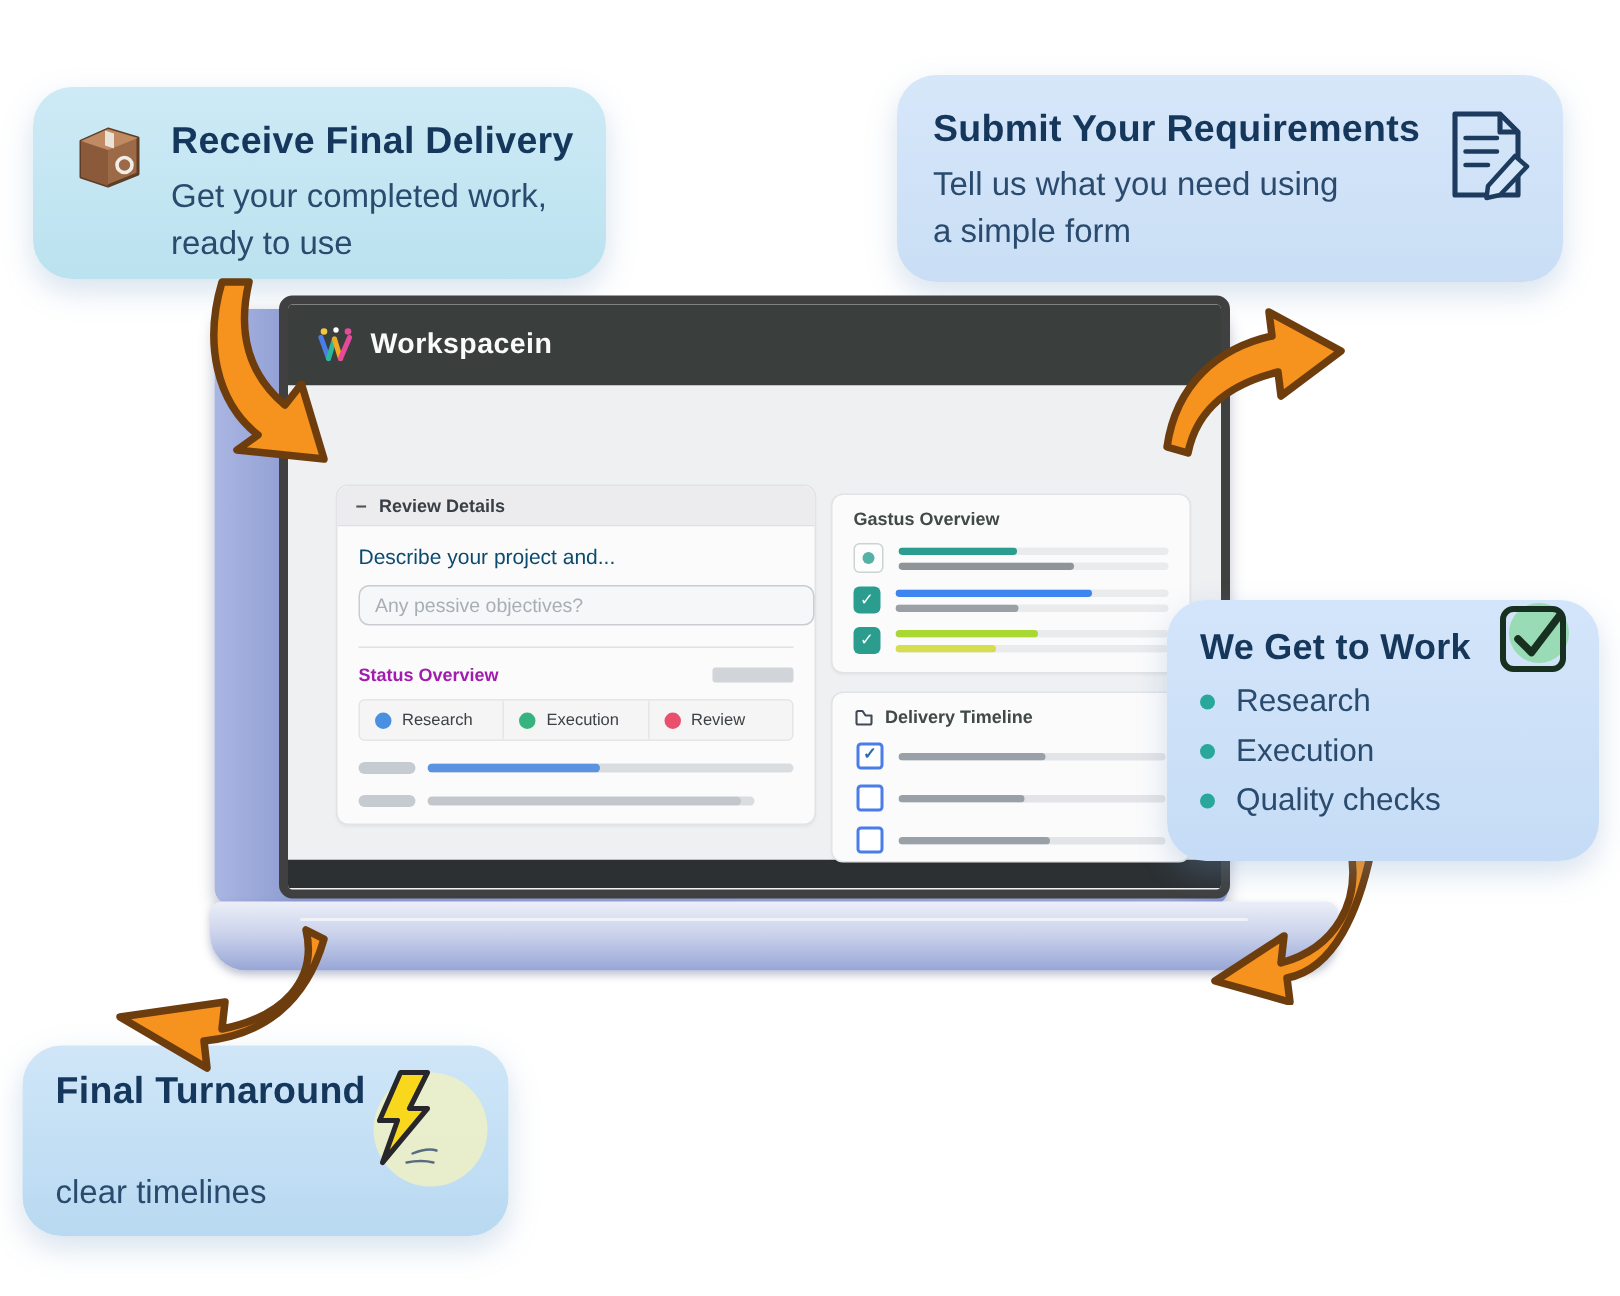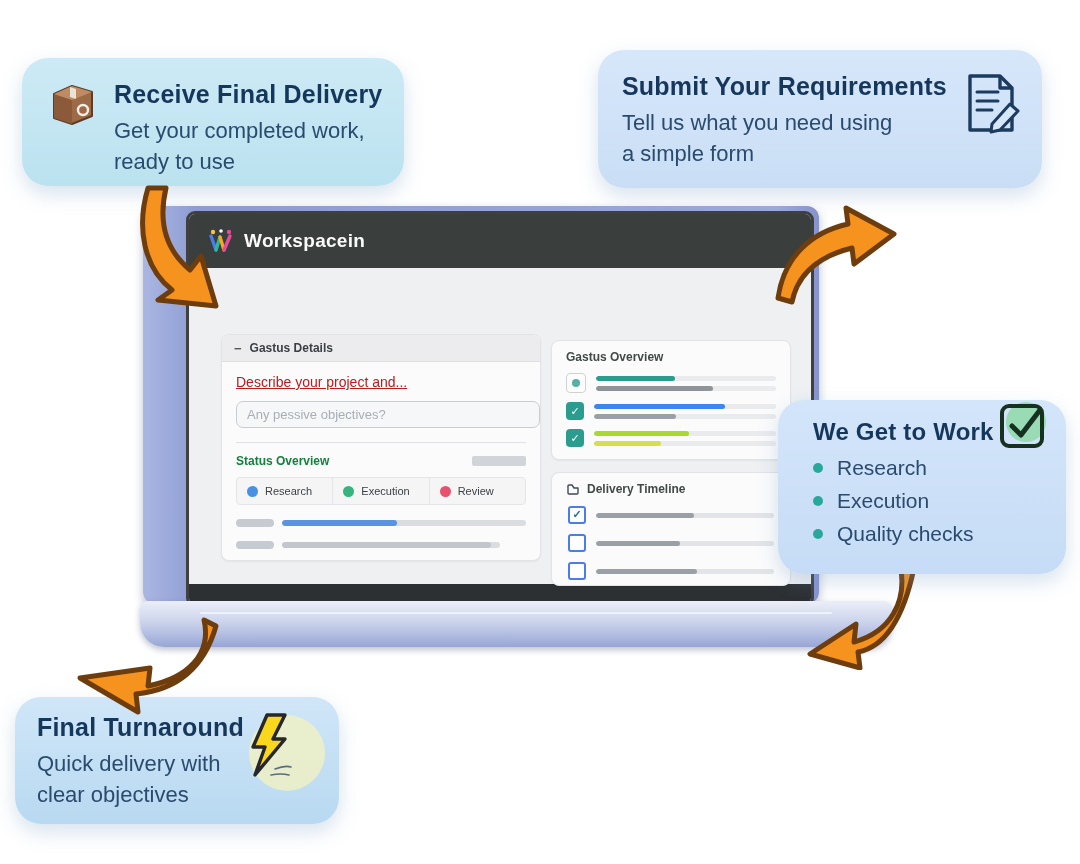--- a/index.html
+++ b/index.html
@@ -7,57 +7,57 @@
          font-family:"Liberation Sans",sans-serif;color:#15375c;}
   
   .card{position:absolute;border-radius:26px;box-shadow:0 8px 20px rgba(110,150,195,.28);}
   .card h2{margin:0;font-size:25px;font-weight:bold;color:#15375c;letter-spacing:.2px;}
   .card p{margin:6px 0 0;font-size:22px;line-height:31px;color:#2a4b6e;}
   .card-receive{left:22px;top:58px;width:382px;height:128px;background:linear-gradient(180deg,#cdeaf6,#bbe2ef);}
   .card-receive .inner{display:flex;gap:16px;padding:22px 20px 0 24px;}
   .card-submitreq{left:598px;top:50px;width:444px;height:138px;background:linear-gradient(180deg,#d7e7fa,#c9def5);}
   .card-submitreq .inner{padding:22px 22px 0 24px;position:relative;}
   .card-work{left:778px;top:400px;width:288px;height:174px;background:linear-gradient(180deg,#d3e5fa,#c6dcf6);z-index:6;}
-  .card-work .inner{padding:18px 18px 0 35px;position:relative;}
+  .card-work .inner{padding:18px 18px 0 22px;position:relative;}
   .card-work h2{font-size:24px;}
   .card-work ul{list-style:none;margin:10px 0 0;padding:0;}
   .card-work li{display:flex;align-items:center;gap:14px;font-size:21px;color:#2a4b6e;margin-top:9px;}
   .bullet-dot{width:10px;height:10px;border-radius:50%;flex:0 0 auto;}
   .card-fast{left:15px;top:697px;width:324px;height:127px;background:linear-gradient(180deg,#d0e6f8,#b8d9f1);}
   .card-fast .inner{padding:16px 18px 0 22px;position:relative;}
   .icon-slot{flex:0 0 auto;}
   .doc-icon-abs{position:absolute;right:18px;top:22px;}
   .check-icon-abs{position:absolute;right:14px;top:-4px;}
   .bolt-wrap{position:absolute;right:14px;top:14px;width:84px;height:84px;}
   .bolt-halo{position:absolute;right:0;top:4px;width:76px;height:76px;border-radius:50%;background:#eef0c4;opacity:.85;}
   
   .laptop-frame{position:absolute;left:143px;top:206px;width:676px;height:398px;border-radius:12px;
     background:linear-gradient(90deg,#aab6e2,#8e9cd2 8%,#9aa8da 94%,#8694cc);box-shadow:0 4px 10px rgba(60,70,110,.35);z-index:1;}
-  .laptop-screen{position:absolute;left:186px;top:211px;width:622px;height:390px;border-radius:9px;overflow:hidden;
-    background:#eff1f3;border:3px solid #404040;z-index:2;}
+  .laptop-screen{position:absolute;left:186px;top:197px;width:622px;height:390px;border-radius:9px;overflow:hidden;
+    background:#eff1f3;border:6px solid #404040;z-index:2;}
   .app-header{height:54px;background:#3a3f3d;display:flex;align-items:center;padding-left:18px;gap:9px;}
   .brand-text{color:#fafafa;font-size:19px;font-weight:bold;letter-spacing:.3px;}
   .screen-body{position:relative;height:316px;background:#eef0f2;}
   .page-head{position:absolute;left:0;top:0;width:100%;height:56px;border-bottom:1px solid #d7d9dd;}
   .page-title{position:absolute;left:32px;top:17px;font-size:21px;font-weight:bold;color:#33373c;}
   .submit-btn{position:absolute;right:34px;top:20px;width:85px;height:25px;background:#2aa198;border:none;border-radius:4px;
     color:#ffffff;font-size:11px;font-family:"Liberation Sans",sans-serif;box-shadow:0 1px 2px rgba(0,0,0,.25);}
   .panel{position:absolute;background:#fbfbfc;border:1px solid #e1e3e6;border-radius:8px;box-shadow:0 1px 2px rgba(0,0,0,.05);}
   .panel-left{left:32px;top:66px;width:318px;height:225px;}
   .panel-left-head{height:26px;background:#ececee;border-bottom:1px solid #dddfe2;border-radius:8px 8px 0 0;
     display:flex;align-items:center;gap:8px;padding-left:12px;font-size:12px;font-weight:bold;color:#3a3f45;}
   .collapse-glyph{color:#555;font-size:13px;line-height:1;}
   .pl-body{position:relative;padding:12px 14px 0;}
-  .desc-text{font-size:14px;color:#b91c1c;text-decoration:underline;}
+  .desc-text{font-size:14px;color:#0c4a6e;}
   .proj-input{margin-top:11px;width:282px;height:25px;border:1px solid #c9ccd1;border-radius:7px;background:#f6f7f8;
     padding:0 10px;font-size:13px;font-family:"Liberation Sans",sans-serif;color:#555;}
   .proj-input::placeholder{color:#a8aeb5;}
   .pl-divider{margin-top:14px;border-top:1px solid #dfe1e4;}
   .status-row{margin-top:11px;display:flex;align-items:center;justify-content:space-between;}
-  .status-label{font-size:12px;font-weight:bold;color:#15803d;}
+  .status-label{font-size:12px;font-weight:bold;color:#a21caf;}
   .blur-badge{width:54px;height:10px;border-radius:2px;background:#c3c7cc;opacity:.75;}
   .legend-bar{margin-top:9px;display:flex;border:1px solid #e4e5e8;background:#f5f5f6;border-radius:4px;height:26px;}
   .legend-cell{flex:1;display:flex;align-items:center;gap:7px;padding-left:10px;border-right:1px solid #e4e5e8;}
   .legend-cell:last-child{border-right:none;}
   .legend-dot{width:11px;height:11px;border-radius:50%;}
   .legend-text{font-size:11px;color:#3c4146;}
   .bar-row{margin-top:14px;display:flex;align-items:center;gap:8px;}
   .tiny-label{width:38px;height:8px;border-radius:4px;background:#b9bec6;opacity:.8;flex:0 0 auto;}
   .bar-track{height:6px;border-radius:3px;background:#dadde0;flex:1;overflow:hidden;}
   .bar-fill{height:100%;border-radius:3px;}
@@ -107,21 +107,21 @@
         <path d="M17,22 L23,8" stroke="#e84a9b" stroke-width="3.4" stroke-linecap="round"></path>
       </svg>
       <span class="brand-text">Workspacein</span>
     </div>
 
     <div class="screen-body">
 
       <div class="panel panel-left">
         <div class="panel-left-head">
           <span class="collapse-glyph">−</span>
-          <span>Gastus Details</span>
+          <span>Review Details</span>
         </div>
         <div class="pl-body">
           <div class="desc-text">Describe your project and...</div>
           <input class="proj-input" readonly="" placeholder="Any pessive objectives?" style="">
           <div class="pl-divider"></div>
           <div class="status-row">
             <span class="status-label">Status Overview</span>
             <span class="blur-badge"></span>
           </div>
           <div class="legend-bar">
@@ -283,22 +283,22 @@
           <span>Quality checks</span>
           </li>
       </ul>
     </div>
   </div>
 
   <div class="card card-fast">
     <div class="inner">
       <h2>Final Turnaround</h2>
       <p>
-        <span>Quick delivery with</span><br>
-        <span>clear objectives</span>
+        <br>
+        <span>clear timelines</span>
       </p>
       <div class="bolt-wrap">
         <div class="bolt-halo"></div>
         <svg width="54" height="74" viewBox="0 0 54 74" style="position:absolute;left:0;top:0;">
           <path d="M26,4 L44,4 L32,28 L44,28 L14,64 L24,36 L12,36 Z" fill="#f9d71c" stroke="#26262b" stroke-width="3.4" stroke-linejoin="round"></path>
           <path d="M34,58 Q44,54 50,56 M30,64 Q40,62 48,64" fill="none" stroke="#5a6b80" stroke-width="1.6" stroke-linecap="round"></path>
         </svg>
       </div>
     </div>
   </div>

